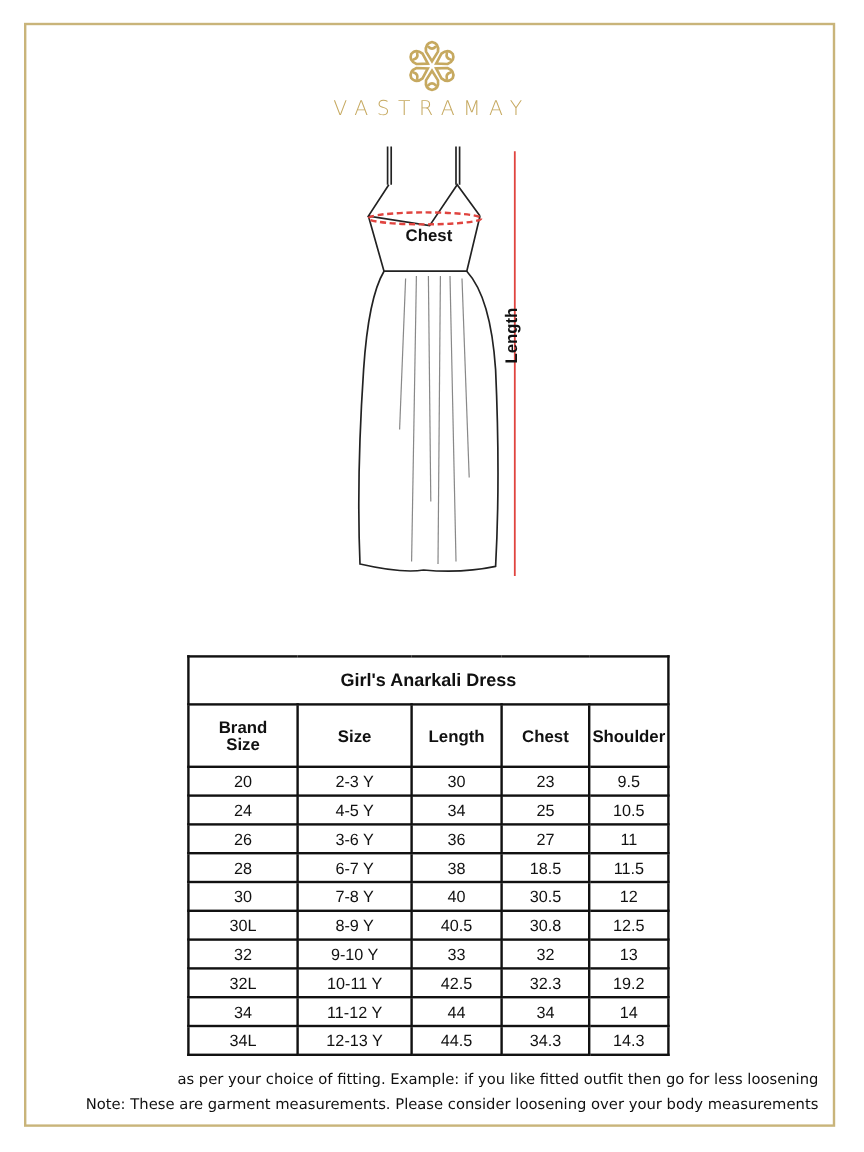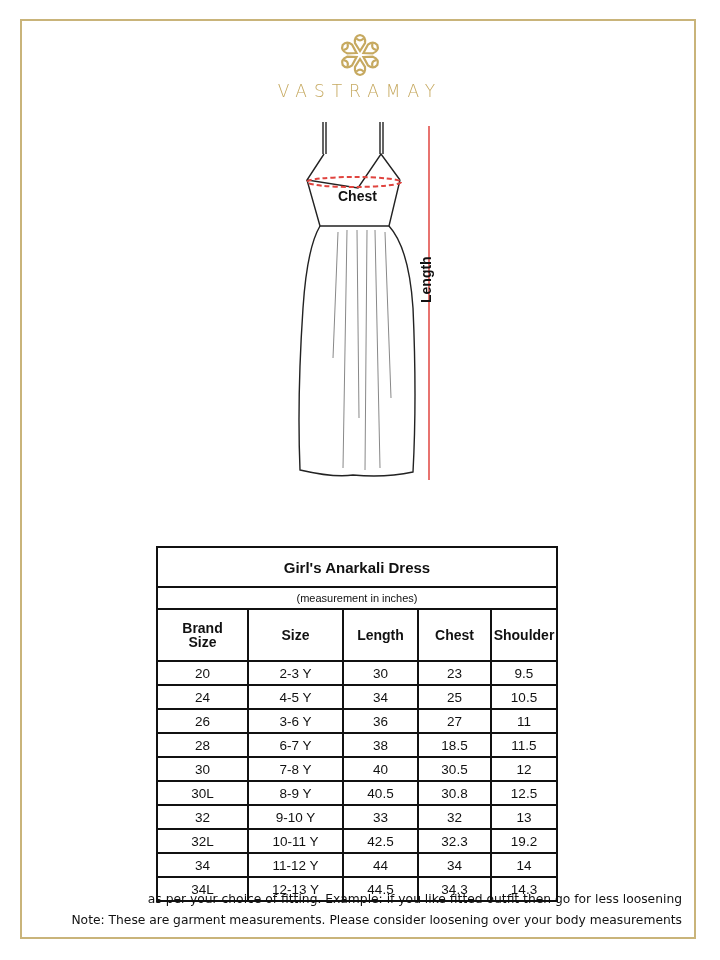--- a/index.html
+++ b/index.html
@@ -70,23 +70,20 @@
 
   <line x1="144" y1="8" x2="144" y2="362" stroke="#e0443f" stroke-width="1.5"></line>
 </svg>
 <div class="chest-label">Chest</div>
 <div class="length-label" style="top:303px;">Length</div>
 
 <table class="size">
   <tbody>
       <tr class="t-title">
         <td colspan="5">Girl's Anarkali Dress</td>
-      </tr>
-  <tr class="t-sub">
-        <td colspan="5">(measurement in inches)</td>
       </tr>
   <tr class="t-head">
     <th style="width:89px;">Brand<br>Size</th>
     <th style="width:93px;">Size</th>
     <th style="width:73px;">Length</th>
     <th style="width:71px;">Chest</th>
     <th>Shoulder</th>
   </tr>
   </tbody>
     <tbody id="rows">

